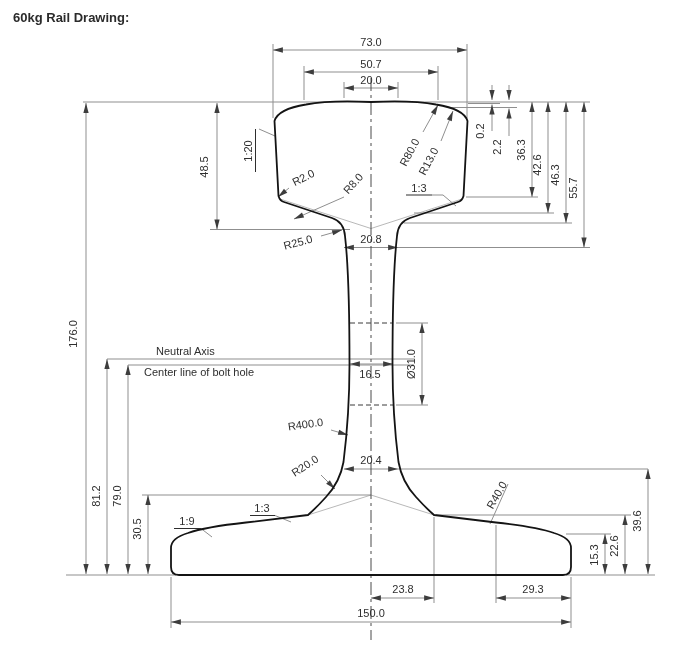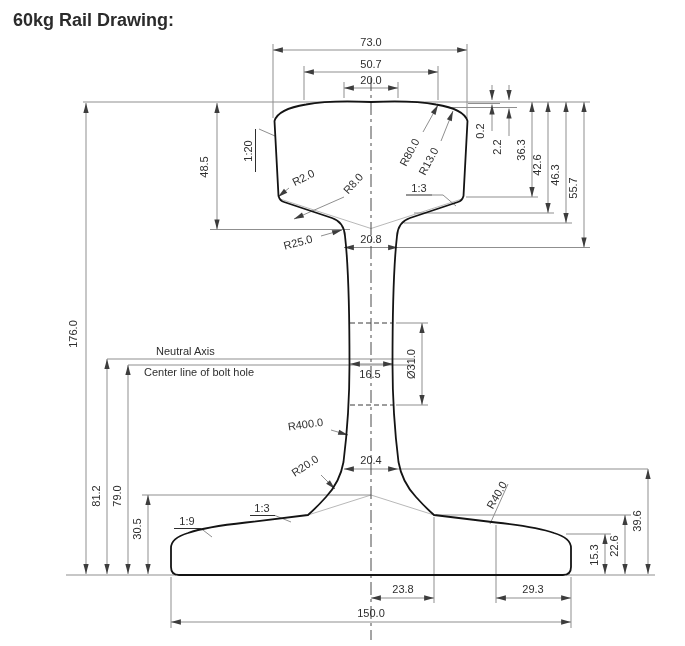--- a/index.html
+++ b/index.html
@@ -1,18 +1,18 @@
 <!DOCTYPE html>
 <html><head>
 <meta charset="utf-8">
 <style>
   html,body{margin:0;padding:0;background:#ffffff;}
   .page{position:relative;width:685px;height:646px;background:#fff;overflow:hidden;
         font-family:"Liberation Sans", sans-serif;}
-  .title{position:absolute;left:13px;top:10px;font-size:18px;font-weight:bold;color:#2b2b2b;}
+  .title{position:absolute;left:13px;top:10px;font-size:13px;font-weight:bold;color:#2b2b2b;}
   svg{position:absolute;left:0;top:0;}
   svg text{font-family:"Liberation Sans", sans-serif;font-size:11px;fill:#2e2e2e;}
   .outline{fill:none;stroke:#141414;stroke-width:1.8;stroke-linejoin:round;}
   .thin{stroke:#b0b0b0;stroke-width:0.9;fill:none;}
   .ext{stroke:#8f8f8f;stroke-width:1;fill:none;}
   .dim{stroke:#8f8f8f;stroke-width:1;fill:none;}
   .dash{stroke:#3a3a3a;stroke-width:1;fill:none;stroke-dasharray:5 3;}
   .cline{stroke:#4a4a4a;stroke-width:1;fill:none;stroke-dasharray:13 4 3 4;}
   .ul{stroke:#2e2e2e;stroke-width:1;}
 </style>

